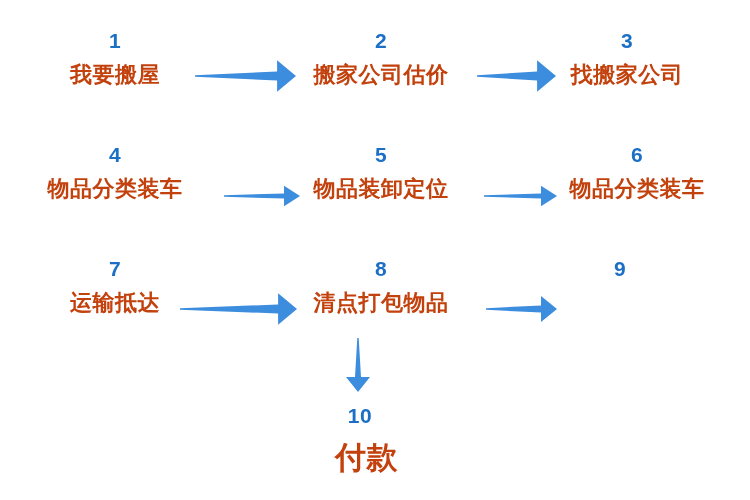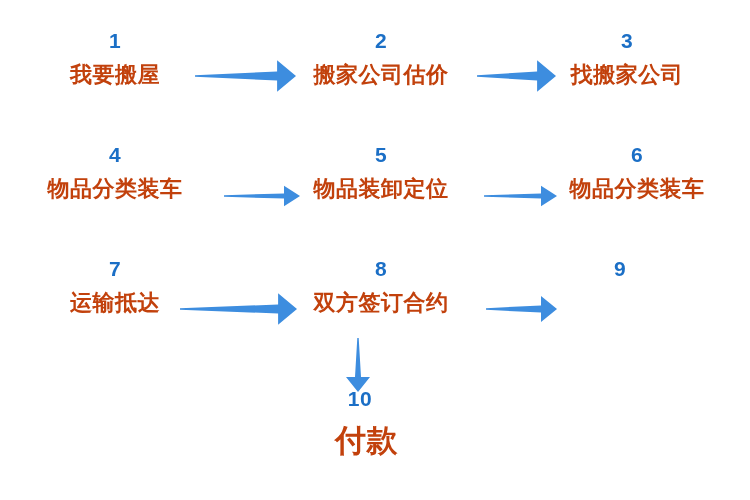--- a/index.html
+++ b/index.html
@@ -95,23 +95,23 @@
       <div class="node" style="left: 637px; top: 144px;">
         <div class="node-num">6</div>
         <div class="node-label">物品分类装车</div>
       </div>
       <div class="node" style="left: 115px; top: 258px;">
         <div class="node-num">7</div>
         <div class="node-label">运输抵达</div>
       </div>
       <div class="node" style="left: 381px; top: 258px;">
         <div class="node-num">8</div>
-        <div class="node-label">双方签订合约</div>
+        <div class="node-label">清点打包物品</div>
       </div>
       <div class="node" style="left: 620px; top: 258px;">
         <div class="node-num">9</div>
       </div>
-      <div class="node final" style="left: 360px; top: 388px;">
+      <div class="node final" style="left: 360px; top: 405px;">
         <div class="node-num">10</div>
         <div class="node-label">付款</div>
       </div>
     </div>
 </div>
 
 </body></html>

